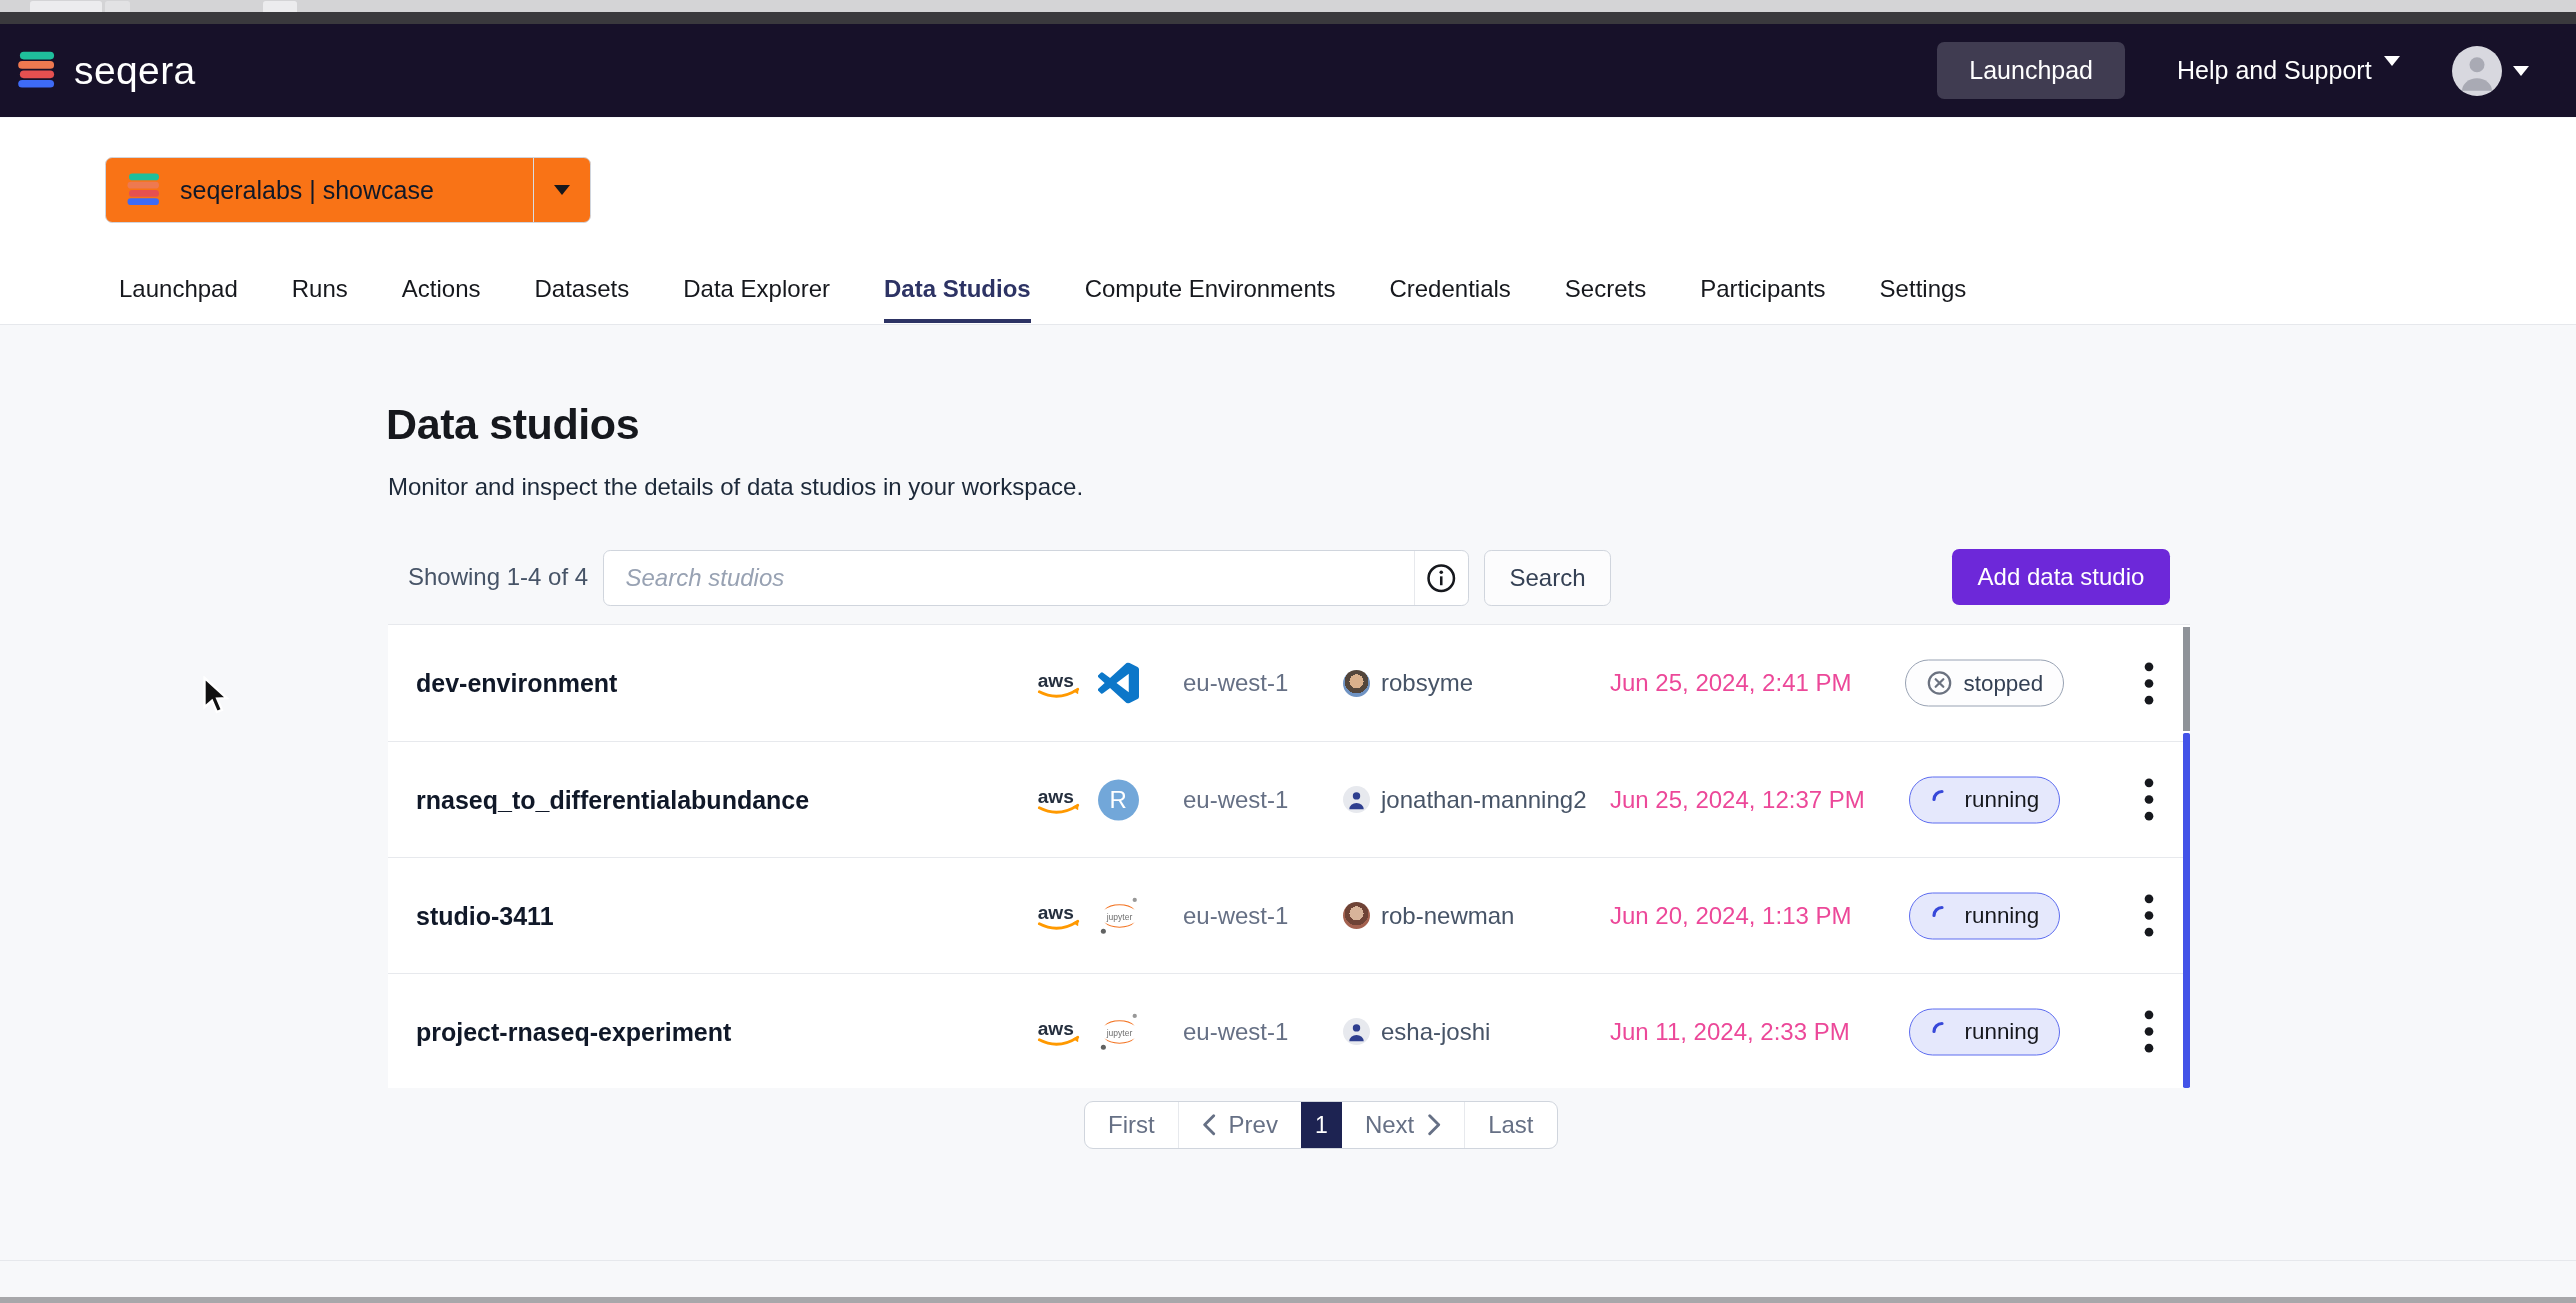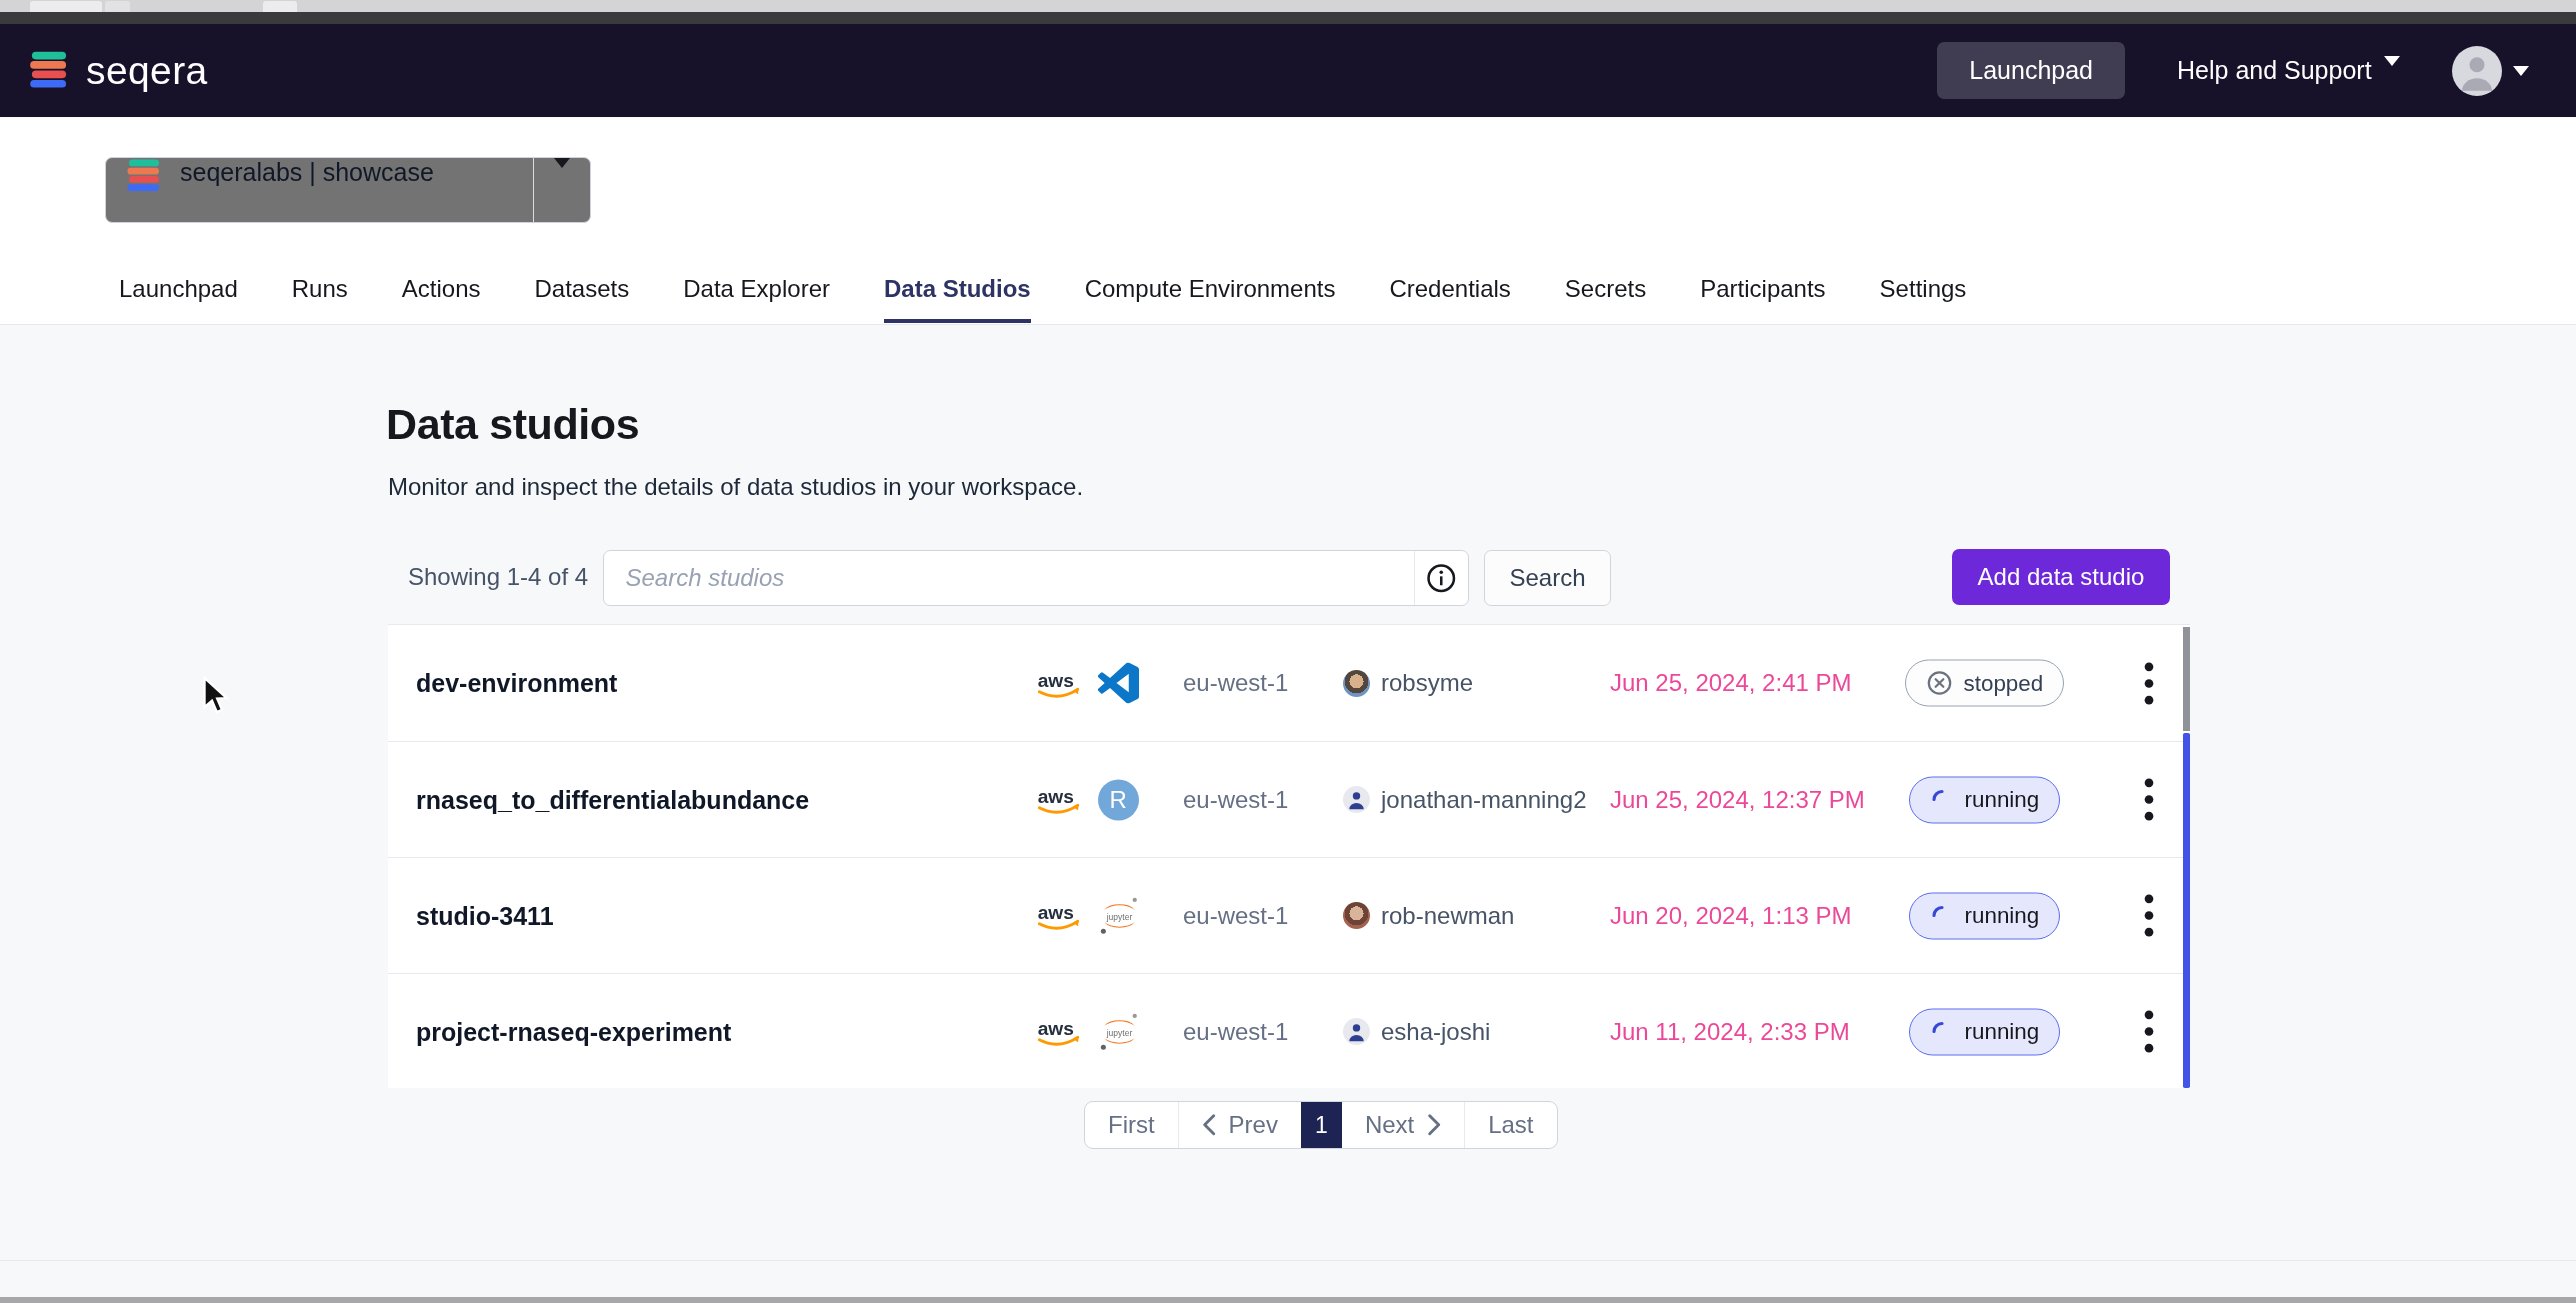--- a/index.html
+++ b/index.html
@@ -5,32 +5,32 @@
   * { margin:0; padding:0; box-sizing:border-box; }
   body { font-family:"Liberation Sans", sans-serif; background:#e9e9eb; }
   .screen { position:relative; width:2576px; height:1303px; background:#f7f8fa; overflow:hidden; }
 
   
   .chrome-tabs { position:absolute; left:0; top:0; width:2576px; height:11.7px; background:#d4d4d6; }
   .chrome-tabs .blk { position:absolute; top:0.9px; height:10.8px; background:#ececee; border-radius:2.7px 2.7px 0 0; }
   .chrome-dark { position:absolute; left:0; top:11.7px; width:2576px; height:12.6px; background:#3a393d; }
 
   
-  .navbar { position:absolute; left:0; top:24px; width:2576px; height:93px; background:#171129; display:flex; align-items:center; padding:0 47px 0 28px; }
+  .navbar { position:absolute; left:0; top:24px; width:2576px; height:93px; background:#171129; display:flex; align-items:center; padding:0 47px 0 16px; }
   .brand { display:flex; align-items:center; gap:16px; }
   .wordmark { color:#ffffff; font-size:39px; font-weight:500; letter-spacing:0.4px; }
   .nav-right { margin-left:auto; display:flex; align-items:center; gap:52px; }
   .launchpad-btn { height:57px; padding:0 32px; background:#403c51; border:none; border-radius:7.2px; color:#fff; font-size:25px; font-family:inherit; cursor:pointer; display:flex; align-items:center; }
   .help { display:flex; align-items:flex-start; gap:12.6px; color:#fff; font-size:25px; cursor:pointer; }
   .caret-down { width:0; height:0; border-left:8px solid transparent; border-right:8px solid transparent; border-top:10px solid #fff; display:inline-block; }
   .avatar-wrap { display:flex; align-items:center; gap:10.8px; cursor:pointer; }
 
   
   .subheader { position:absolute; left:0; top:118px; width:2576px; height:206px; background:#ffffff; }
-  .ws-selector { position:absolute; left:105px; top:39px; width:486px; height:66px; background:#737373; border:0.9px solid #d0d5dd; border-radius:7.2px; display:flex; align-items:flex-start; cursor:pointer; }
+  .ws-selector { position:absolute; left:105px; top:39px; width:486px; height:66px; background:#f97316; border:0.9px solid #d0d5dd; border-radius:7.2px; display:flex; align-items:center; cursor:pointer; }
   .ws-selector .ws-label { font-size:25px; color:#101828; margin-left:18px; flex:1; }
   .ws-divider { width:0.9px; height:100%; background:#d9dde3; }
   .ws-caret { width:56px; display:flex; align-items:center; justify-content:center; }
   .ws-caret .caret-dark { width:0; height:0; border-left:8px solid transparent; border-right:8px solid transparent; border-top:10px solid #16181d; }
   .tabs { position:absolute; left:119px; top:145px; height:60px; display:flex; gap:54px; }
   .tab { position:relative; font-size:24px; color:#16181d; font-weight:500; display:flex; align-items:center; height:52px; cursor:pointer; white-space:nowrap; }
   .tab.active { color:#2d3364; font-weight:700; }
   .tab.active::after { content:""; position:absolute; left:0; right:0; bottom:-8px; height:4.5px; background:#2d3364; }
   .subheader-line { position:absolute; left:0; top:206px; width:2576px; height:0.9px; background:#e6e8ec; }
 

